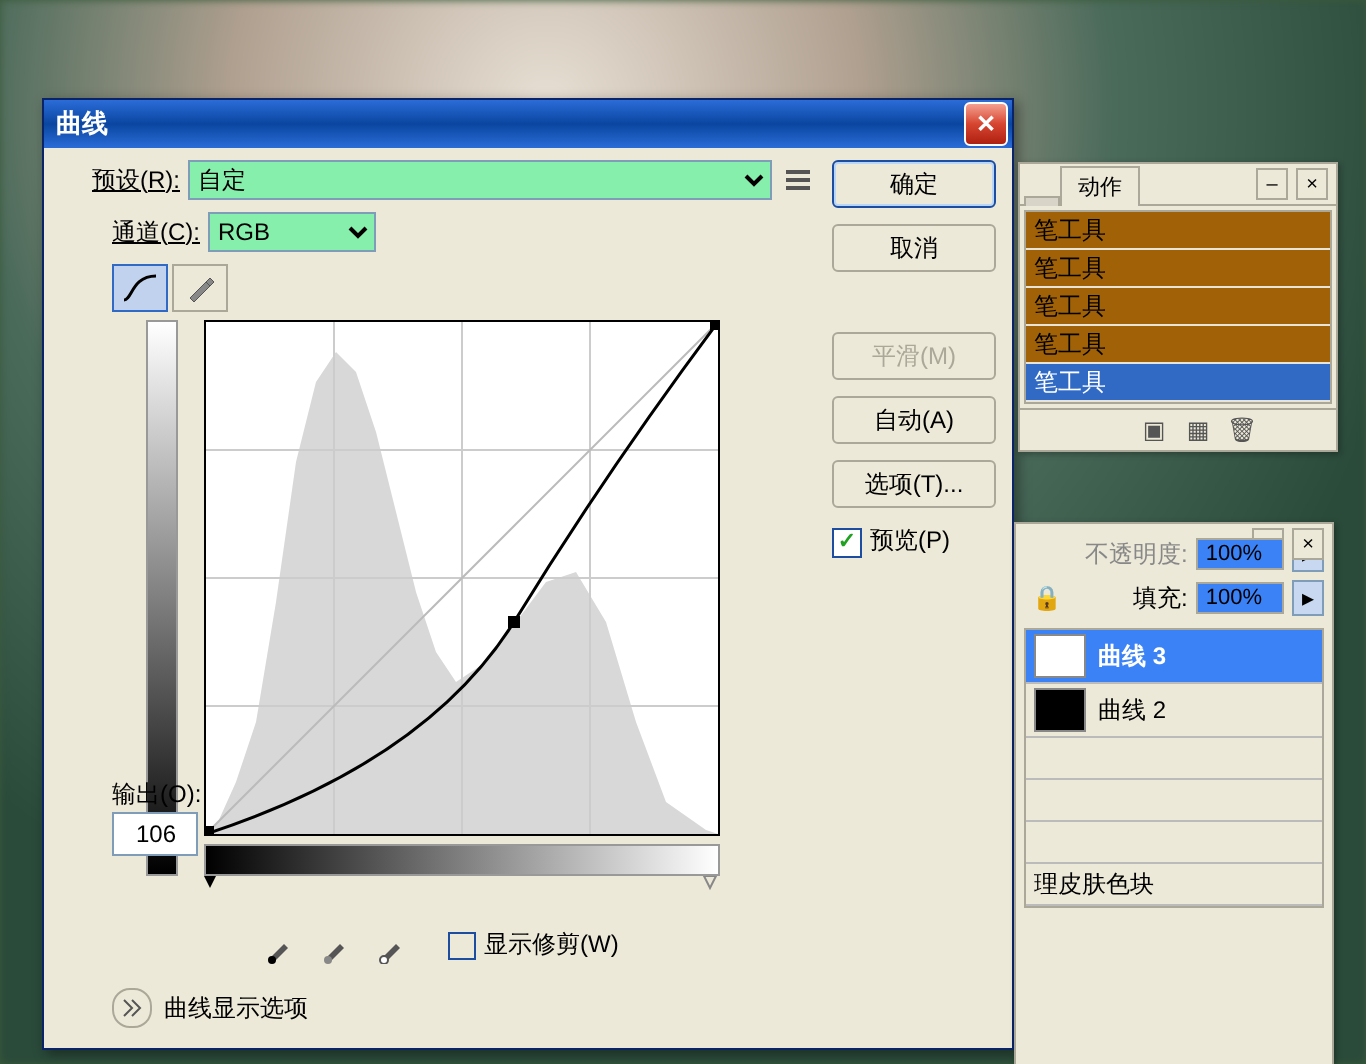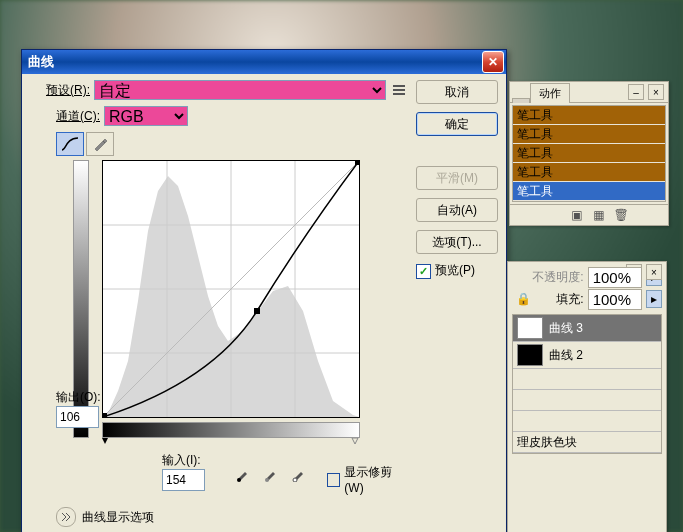--- a/index.html
+++ b/index.html
@@ -50,23 +50,23 @@
   .dlg-body {
     display:flex;
     padding: 6px 8px 10px 24px;
   }
   .left-col { flex:1; }
   .right-col { width: 82px; margin-left:8px; }
   .row { display:flex; align-items:center; margin-bottom:6px; gap:4px;}
   .label { white-space:nowrap; }
   select.combo, .combo-box {
     border:1px solid #7f9db9;
-    background:#ec4899;
+    background:#86efac;
     height:20px;
-    font-size:16px;
+    font-size:12px;
     font-family:inherit;
   }
   .preset-combo { flex:1; }
   .menu-icon {
     width:18px;height:18px;
     display:flex;flex-direction:column;justify-content:center;align-items:center;gap:2px;
   }
   .menu-icon span{width:12px;height:2px;background:#555;}
   .channel-row { padding-left:10px; }
   .tool-btns { padding-left:10px; margin-bottom:4px; display:flex; gap:2px;}
@@ -96,21 +96,21 @@
   }
   .output-block{
     position:absolute;
     bottom:10px; left:0;
     text-align:left;
     font-size:12px;
   }
   .val-input{
     width:36px;height:18px;
     border:1px solid #7f9db9;
-    text-align:left;
+    text-align:center;
     padding-left:3px;
     font-size:12px;
   }
   .graph-wrap{
     position:relative;
   }
   .graph {
     width:256px;height:256px;
     border:1px solid #000;
     background:#fff;
@@ -193,26 +193,26 @@
   .action-list{background:#a16207;border:1px solid #aca899;margin:2px;font-size:12px;}
   .action-item{height:18px;display:flex;align-items:center;padding-left:4px;border-bottom:1px solid #e8e4d8;}
   .action-item.selected{background:#316ac5;color:#fff;}
   .action-foot{height:20px;background:#ece9d8;border-top:1px solid #aca899;display:flex;justify-content:flex-end;align-items:center;gap:8px;padding-right:40px;}
   .foot-icon{width:14px;height:14px;color:#555;display:flex;align-items:center;justify-content:center;}
 
   
   .layers-panel{ left:507px; top:261px; width:158px; height:270px;}
   .layers-body{padding:4px 4px; font-size:12px;}
   .lyr-row{display:flex;align-items:center;justify-content:flex-end;gap:4px;height:22px;}
-  .pct-box{border:1px solid #aca899;padding:1px 10px 1px 4px;background:#ffffff;font-size:15px;position:relative;}
+  .pct-box{border:1px solid #aca899;padding:1px 10px 1px 4px;background:#3b82f6;font-size:11px;position:relative;}
   .pct-arrow{width:14px;height:16px;background:#c8d8f0;border:1px solid #7f9db9;display:flex;align-items:center;justify-content:center;}
   .lock-icons{display:flex;gap:4px;margin-right:auto;margin-left:4px;color:#888;}
   .layer-list{border:1px solid #aca899;background:#d8d4c8;margin-top:4px;}
   .layer-item{height:26px;display:flex;align-items:center;gap:6px;padding:0 4px;border-bottom:1px solid #bbb;background:#ece9d8;}
-  .layer-item.selected{background:#737373;color:#fff;}
+  .layer-item.selected{background:#3b82f6;color:#fff;font-weight:bold;}
   .layer-item.partial{height:20px;}
   .thumb{width:24px;height:20px;border:1px solid #888;background:#fff;}
   .thumb.black{background:#000;}
   .thumb.mask{background:#fff;position:relative;}
   .underline{text-decoration:underline;}
 </style>
 </head>
 <body>
 
 <div class="bg"></div>
@@ -296,24 +296,20 @@
             <div class="grad-horiz"></div>
             <svg width="260" height="10" style="position:absolute;left:-2px;top:16px">
               <polygon points="2,0 8,0 5,6" fill="#000"></polygon>
               <polygon points="252,0 258,0 255,6" fill="none" stroke="#888"></polygon>
             </svg>
           </div>
         </div>
       </div>
 
       <div style="display:flex;align-items:flex-start;margin-left:56px;margin-top:10px">
-        <div class="input-block">
-          <div>输入(I):</div>
-          <input class="val-input" value="154" style="">
-        </div>
         <div class="eyedroppers" style="margin-top:14px">
           <div class="eyedrop">
               <svg width="16" height="16">
                 <path d="M3 13 L10 6 L12 8 L5 15 Z" fill="#555"></path>
                 <circle cx="4" cy="14" r="2" fill="#000"></circle>
               </svg>
             </div>
           <div class="eyedrop">
               <svg width="16" height="16">
                 <path d="M3 13 L10 6 L12 8 L5 15 Z" fill="#555"></path>
@@ -337,25 +333,25 @@
         <div class="expand-btn">
           <svg width="10" height="10">
               <path d="M1 1 L5 5 L1 9 M5 1 L9 5 L5 9" stroke="#555" fill="none" stroke-width="1"></path>
             </svg>
         </div>
         <span>曲线显示选项</span>
       </div>
     </div>
 
     <div class="right-col">
+      <div class="btn default">
+          <span>确定</span>
+        </div>
       <div class="btn">
           <span>取消</span>
-        </div>
-      <div class="btn default">
-          <span>确定</span>
         </div>
       <div style="height:22px"></div>
       <div class="btn disabled">
           <span>平滑(M)</span>
         </div>
       <div class="btn">
           <span>自动(A)</span>
         </div>
       <div class="btn">
           <span>选项(T)...</span>

